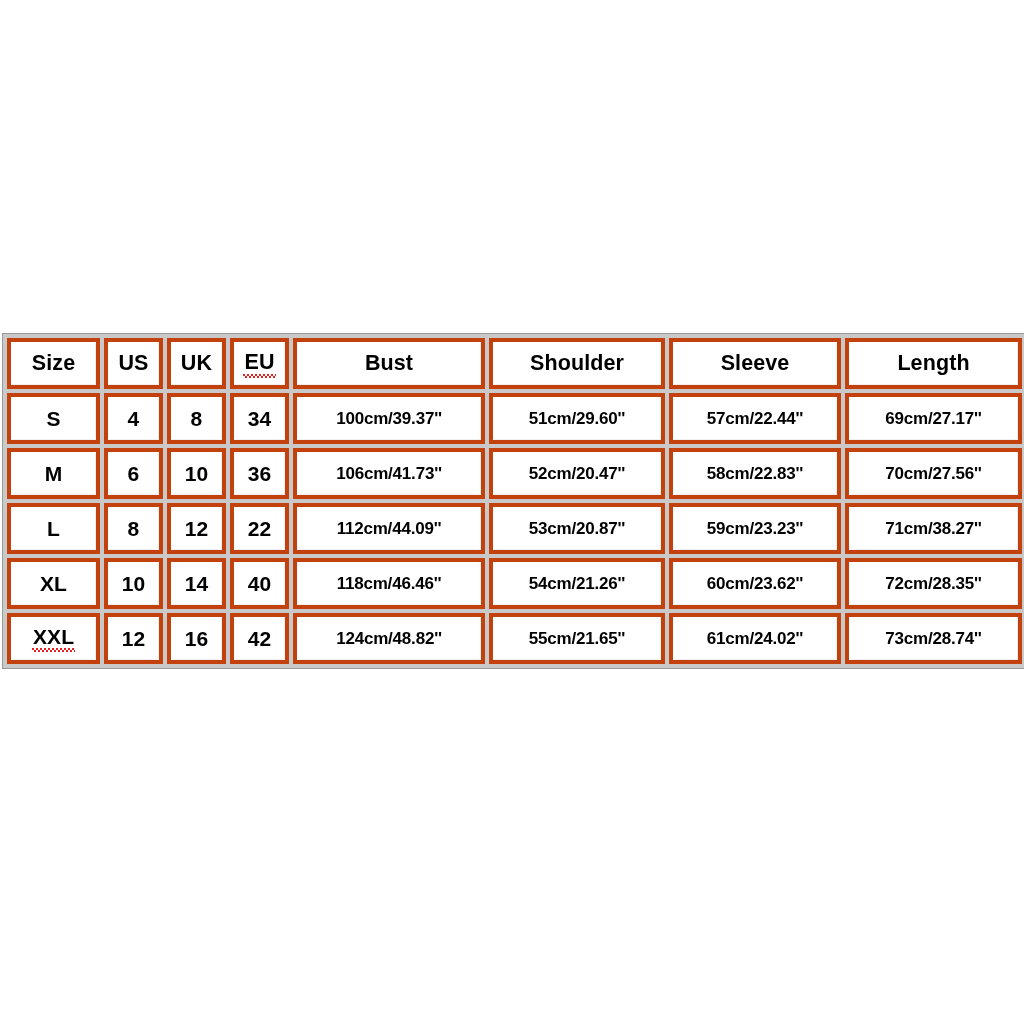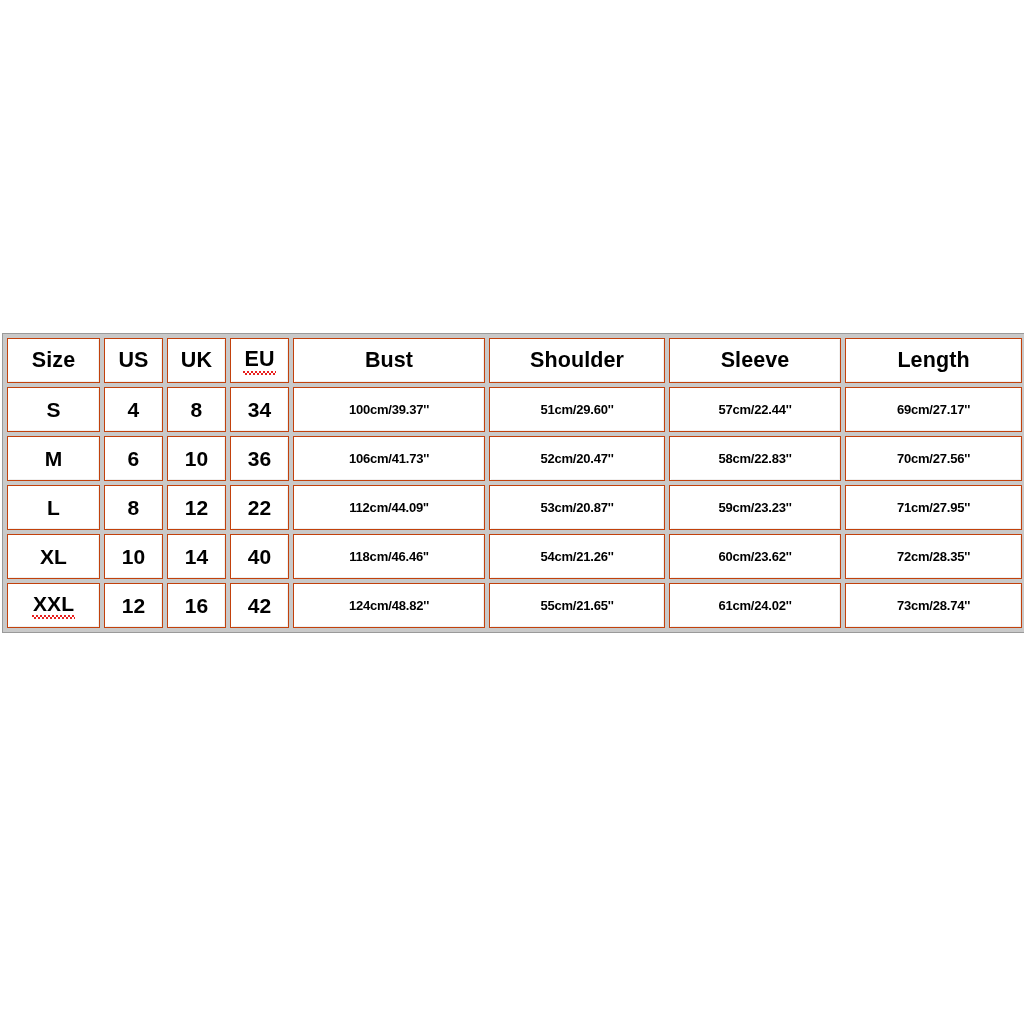--- a/index.html
+++ b/index.html
@@ -36,21 +36,21 @@
     background: #c9c9c9;
     border: 1px solid #9a9a9a;
     table-layout: fixed;
     width: 1016px;
     margin: 0;
   }
 
   table.size-chart td,
   table.size-chart th {
     background: #ffffff;
-    border: 1px solid #c2410c;
+    border: 4px solid #c2410c;
     box-shadow:
       inset 1px 1px 0 #ffffff,
       inset -1px -1px 0 #f0f0f0;
     text-align: center;
     vertical-align: middle;
     height: 43px;
     padding: 0 2px;
     font-weight: bold;
     color: #000000;
     font-size: 21px;
@@ -58,21 +58,21 @@
     white-space: nowrap;
     overflow: hidden;
   }
 
   table.size-chart th {
     font-size: 21.5px;
   }
 
   
   table.size-chart td.measure {
-    font-size: 13px;
+    font-size: 17px;
     letter-spacing: -0.2px;
     margin-top: 44px;
   }
 
   
   col.c-size     { width: 93px; }
   col.c-us       { width: 59px; }
   col.c-uk       { width: 59px; }
   col.c-eu       { width: 59px; }
   col.c-bust     { width: 192px; }
@@ -153,21 +153,21 @@
             <td class="measure"><span>70cm/27.56''</span></td>
           </tr>
           <tr>
             <td><span>L</span></td>
             <td><span>8</span></td>
             <td><span>12</span></td>
             <td><span>22</span></td>
             <td class="measure"><span>112cm/44.09''</span></td>
             <td class="measure"><span>53cm/20.87''</span></td>
             <td class="measure"><span>59cm/23.23''</span></td>
-            <td class="measure"><span>71cm/27.95''</span></td>
+            <td class="measure"><span>71cm/38.27''</span></td>
           </tr>
           <tr>
             <td><span>XL</span></td>
             <td><span>10</span></td>
             <td><span>14</span></td>
             <td><span>40</span></td>
             <td class="measure"><span>118cm/46.46''</span></td>
             <td class="measure"><span>54cm/21.26''</span></td>
             <td class="measure"><span>60cm/23.62''</span></td>
             <td class="measure"><span>72cm/28.35''</span></td>

